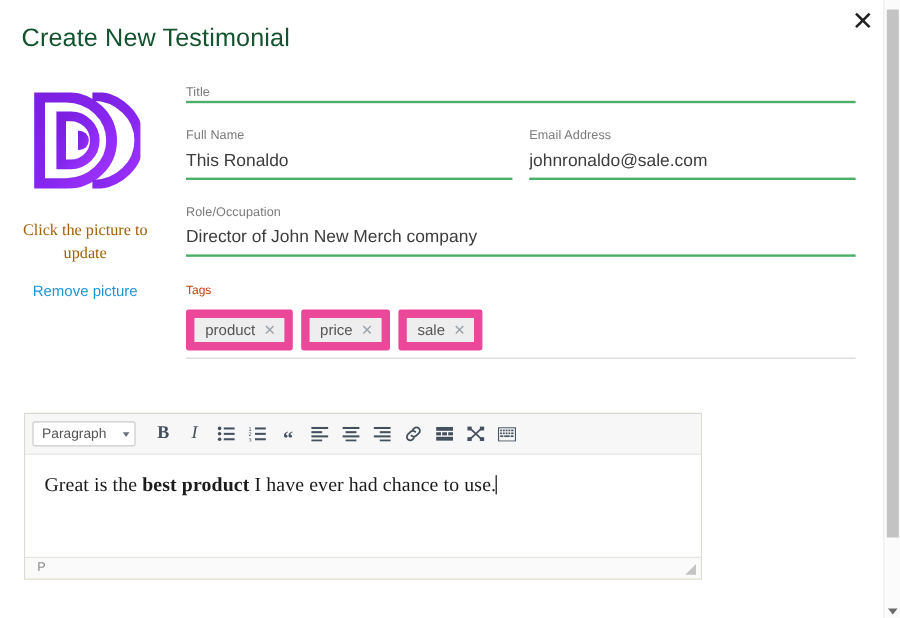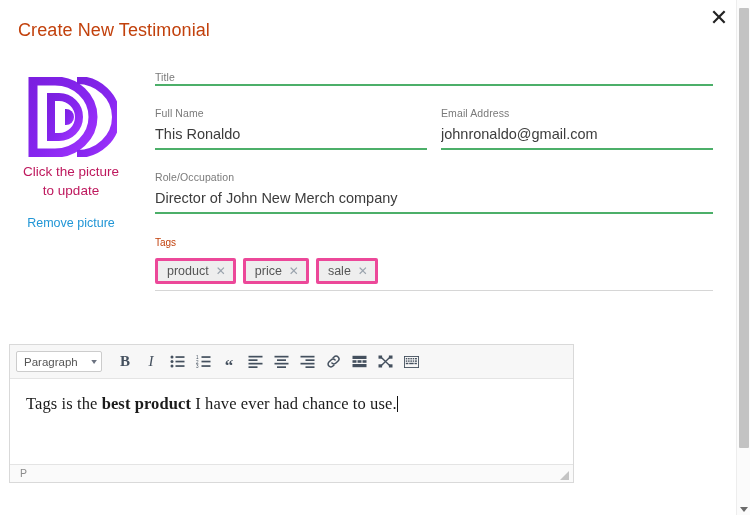--- a/index.html
+++ b/index.html
@@ -29,43 +29,44 @@
     font-size: 22px;
     line-height: 1;
     font-weight: 400;
     user-select: none;
   }
 
   
   .dialog-title {
     position: absolute;
     left: 18px; top: 20px;
-    font-size: 18px;
-    color: #c2410c;
+    font-size: 21px;
+    color: #14532d;
     font-weight: 400;
     letter-spacing: 0.1px;
   }
 
   
   .pic-col {
     position: absolute;
     left: 16px; top: 72px;
     width: 110px;
     text-align: center;
   }
   .logo-wrap {
     width: 110px; height: 90px;
     display: flex; align-items: center; justify-content: center;
     cursor: pointer;
   }
   .pic-caption {
-    margin-top: 0;
+    margin-top: 20px;
     font-size: 13.5px;
-    color: #be185d;
+    color: #a16207;
     line-height: 19px;
+    font-family: Liberation Serif, serif;
   }
   .remove-pic {
     margin-top: 16px;
     font-size: 12.5px;
     color: #2196d6;
     cursor: pointer;
   }
 
   
   .form-area {
@@ -117,21 +118,21 @@
   .tag-row {
     display: flex;
     gap: 7px;
     padding-bottom: 6px;
   }
   .tag-chip {
     display: inline-flex;
     align-items: center;
     gap: 7px;
     background: #eeeeee;
-    border: 3px solid #ec4899;
+    border: 7px solid #ec4899;
     border-radius: 2px;
     padding: 3px 7px 3px 9px;
     font-size: 12.5px;
     color: #555;
     cursor: default;
   }
   .tag-x {
     color: #9aa3ad;
     font-size: 12px;
     cursor: pointer;
@@ -139,21 +140,21 @@
   }
   .tags-underline {
     height: 1px;
     background: #d6d6d6;
     width: 100%;
   }
 
   
   .editor {
     position: absolute;
-    left: 9px; top: 344px;
+    left: 20px; top: 344px;
     width: 565px;
     border: 1px solid #d9d9d9;
     background: #fef9c3;
   }
   .editor-toolbar {
     display: flex;
     align-items: center;
     height: 34px;
     padding: 0 6px;
     background: #f7f7f7;
@@ -299,21 +300,21 @@
     <div class="spacer-sm"></div>
 
     <div class="row-two">
       <div class="field">
         <div class="field-label">Full Name</div>
         <div class="field-value" placeholder="Full Name">This Ronaldo</div>
         <div class="field-underline"></div>
       </div>
       <div class="field">
         <div class="field-label">Email Address</div>
-        <div class="field-value" placeholder="Email Address">johnronaldo@gmail.com</div>
+        <div class="field-value" placeholder="Email Address">johnronaldo@sale.com</div>
         <div class="field-underline"></div>
       </div>
     </div>
 
     <div class="spacer-sm"></div>
 
     <div class="row-two">
       <div class="field">
         <div class="field-label">Role/Occupation</div>
         <div class="field-value" placeholder="Role/Occupation">Director of John New Merch company</div>
@@ -448,21 +449,21 @@
           <rect x="1.8" y="6.8" width="2.6" height="1.4"></rect>
             <rect x="5.2" y="6.8" width="4.5" height="1.4"></rect>
           <rect x="10.5" y="6.8" width="2.4" height="1.4"></rect>
         </svg>
       </div>
 
     </div>
 
     <div class="editor-body">
       <div class="editor-text">
-        <span>Tags is the </span><b>best product</b><span> I have ever had chance to use.</span><span class="caret-bar"></span>
+        <span>Great is the </span><b>best product</b><span> I have ever had chance to use.</span><span class="caret-bar"></span>
       </div>
     </div>
 
     <div class="editor-status">
       <span>P</span>
       <span class="resize-grip">
         <svg width="11" height="11" viewBox="0 0 11 11" fill="#c4c4c4">
           <path d="M10 1 L10 10 L1 10 Z"></path>
         </svg>
       </span>

